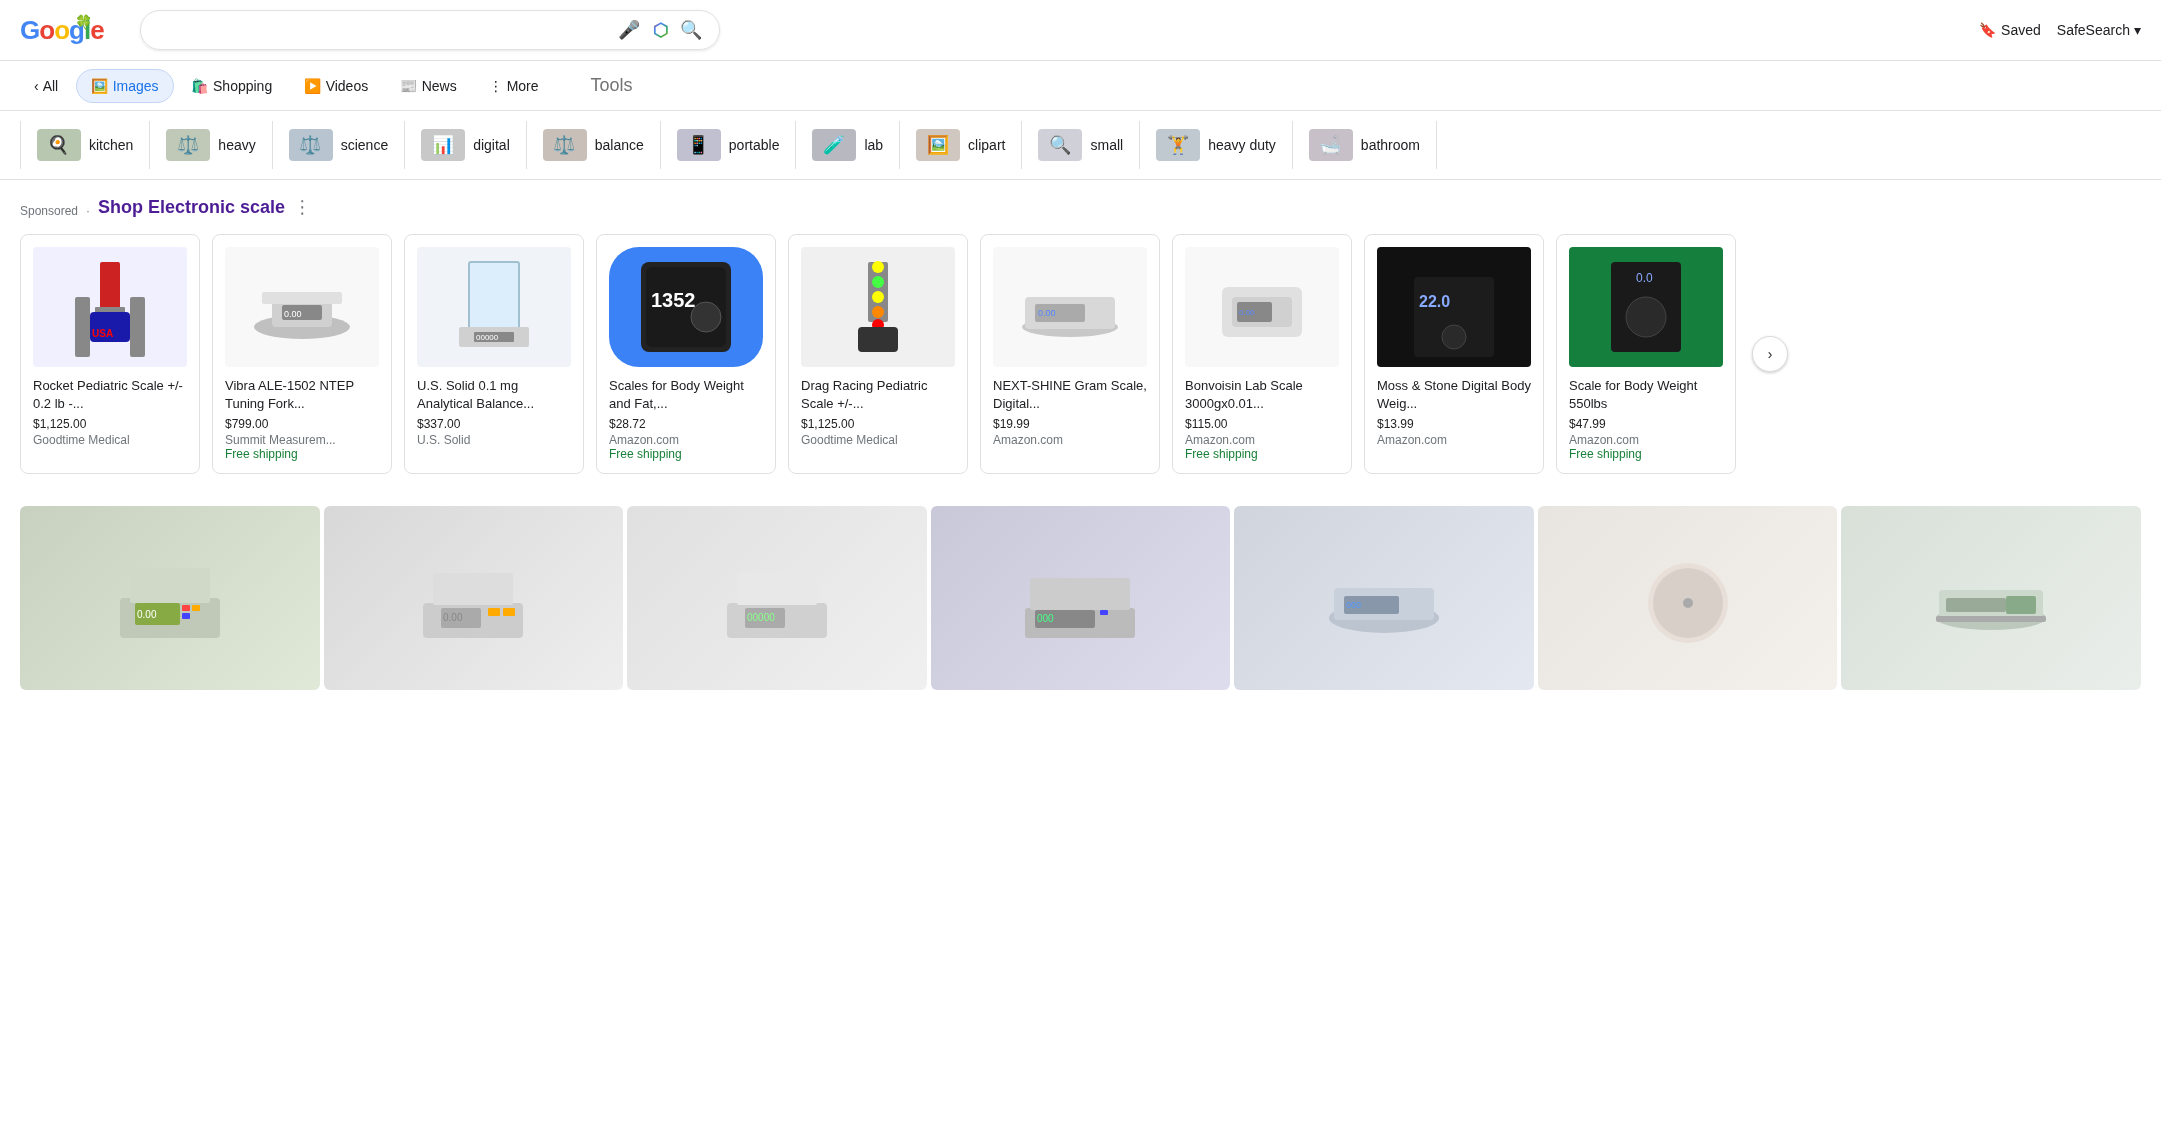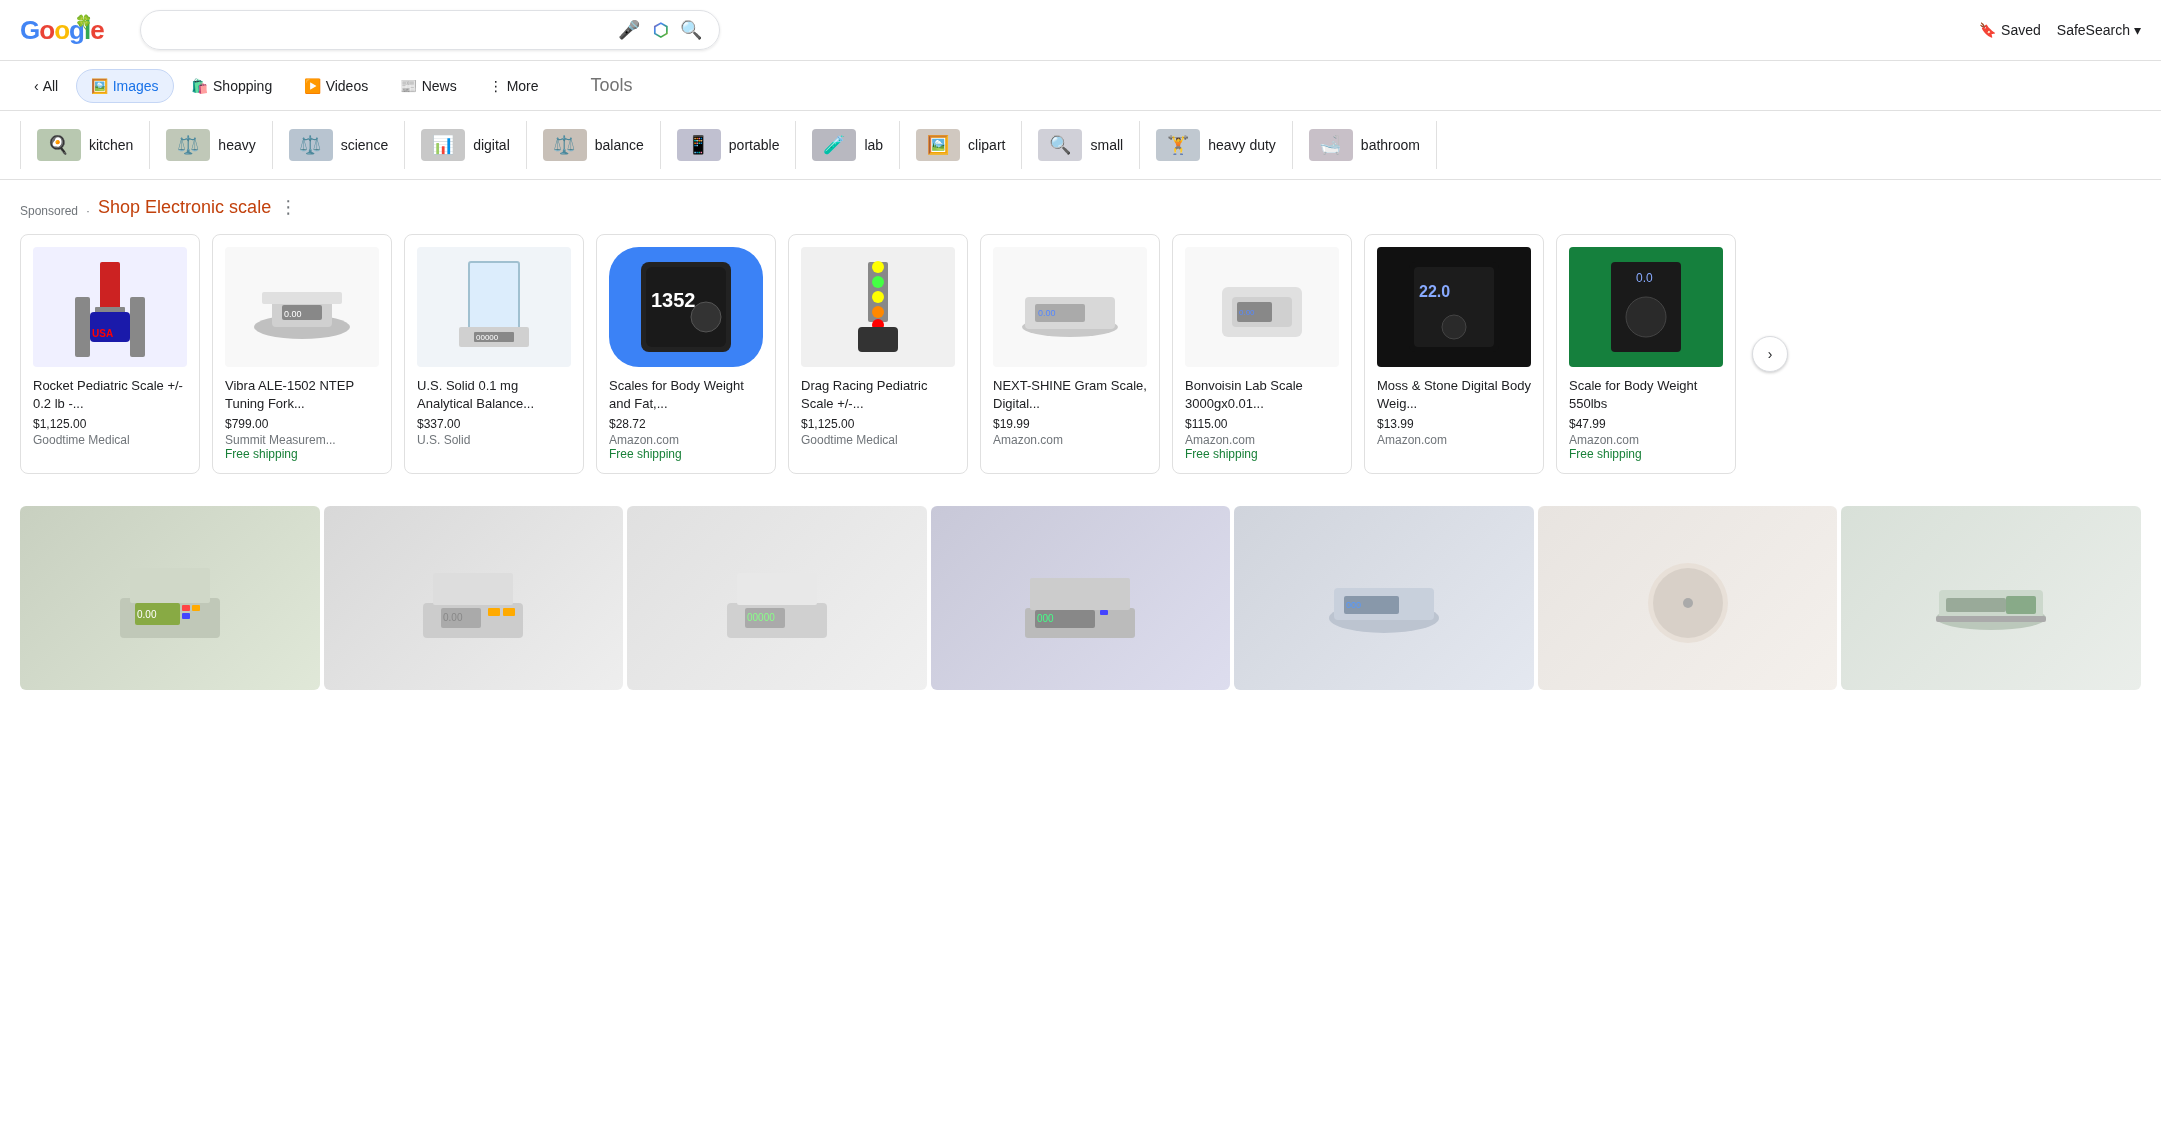--- a/index.html
+++ b/index.html
@@ -28,21 +28,21 @@
     
     .filter-bar { display: flex; align-items: center; padding: 10px 20px; gap: 0; overflow-x: auto; border-bottom: 1px solid #e0e0e0; }
     .filter-chip { display: flex; align-items: center; gap: 8px; padding: 8px 16px; cursor: pointer; border-right: 1px solid #e0e0e0; white-space: nowrap; font-size: 14px; }
     .filter-chip:first-child { border-left: 1px solid #e0e0e0; }
     .chip-thumb { width: 44px; height: 32px; border-radius: 4px; overflow: hidden; background: #e8e8e8; display: flex; align-items: center; justify-content: center; font-size: 18px; flex-shrink: 0; }
 
     
     .sponsored-section { padding: 16px 20px; }
     .sponsored-header { display: flex; align-items: flex-end; gap: 8px; margin-bottom: 16px; }
     .sponsored-label { font-size: 12px; color: #70757a; }
-    .sponsored-title { font-size: 18px; font-weight: 400; color: #c2410c; }
+    .sponsored-title { font-size: 18px; font-weight: 700; color: #4c1d95; }
     .sponsored-dots { color: #70757a; cursor: pointer; font-size: 18px; }
 
     .products-row { display: flex; gap: 0; overflow-x: auto; }
     .product-card { min-width: 160px; max-width: 180px; padding: 12px; border: 1px solid #e0e0e0; border-radius: 8px; margin-right: 12px; cursor: pointer; flex-shrink: 0; }
     .product-img { width: 100%; height: 120px; background: #f8f9fa; border-radius: 4px; display: flex; align-items: center; justify-content: center; margin-bottom: 10px; font-size: 40px; }
     .product-name { font-size: 13px; color: #202124; margin-bottom: 4px; line-height: 1.4; }
     .product-price { font-size: 12px; font-weight: 500; color: #202124; margin-bottom: 2px; }
     .product-seller { font-size: 12px; color: #70757a; }
     .product-shipping { font-size: 12px; color: #188038; }
 
@@ -281,21 +281,21 @@
               <text x="27" y="48" fill="#5588ff" font-size="8">0.00</text>
             </svg>
         </div>
         <div class="product-name">Bonvoisin Lab Scale 3000gx0.01...</div>
         <div class="product-price">$115.00</div>
         <div class="product-seller">Amazon.com</div>
         <div class="product-shipping">Free shipping</div>
       </div>
 
       <div class="product-card">
-        <div class="product-img" style="background:#111;">
+        <div class="product-img" style="background:#111;align-items:flex-end;">
           <svg width="100" height="100" viewBox="0 0 100 100">
               <rect x="5" y="5" width="90" height="90" fill="#111" rx="6"></rect>
               <rect x="10" y="10" width="80" height="80" fill="#1c1c1c" rx="4"></rect>
               <text x="15" y="40" fill="#88aaff" font-size="16" font-weight="bold">22.0</text>
               <circle cx="50" cy="70" r="12" fill="#2a2a2a" stroke="#444" stroke-width="1"></circle>
             </svg>
         </div>
         <div class="product-name">Moss &amp; Stone Digital Body Weig...</div>
         <div class="product-price">$13.99</div>
         <div class="product-seller">Amazon.com</div>

